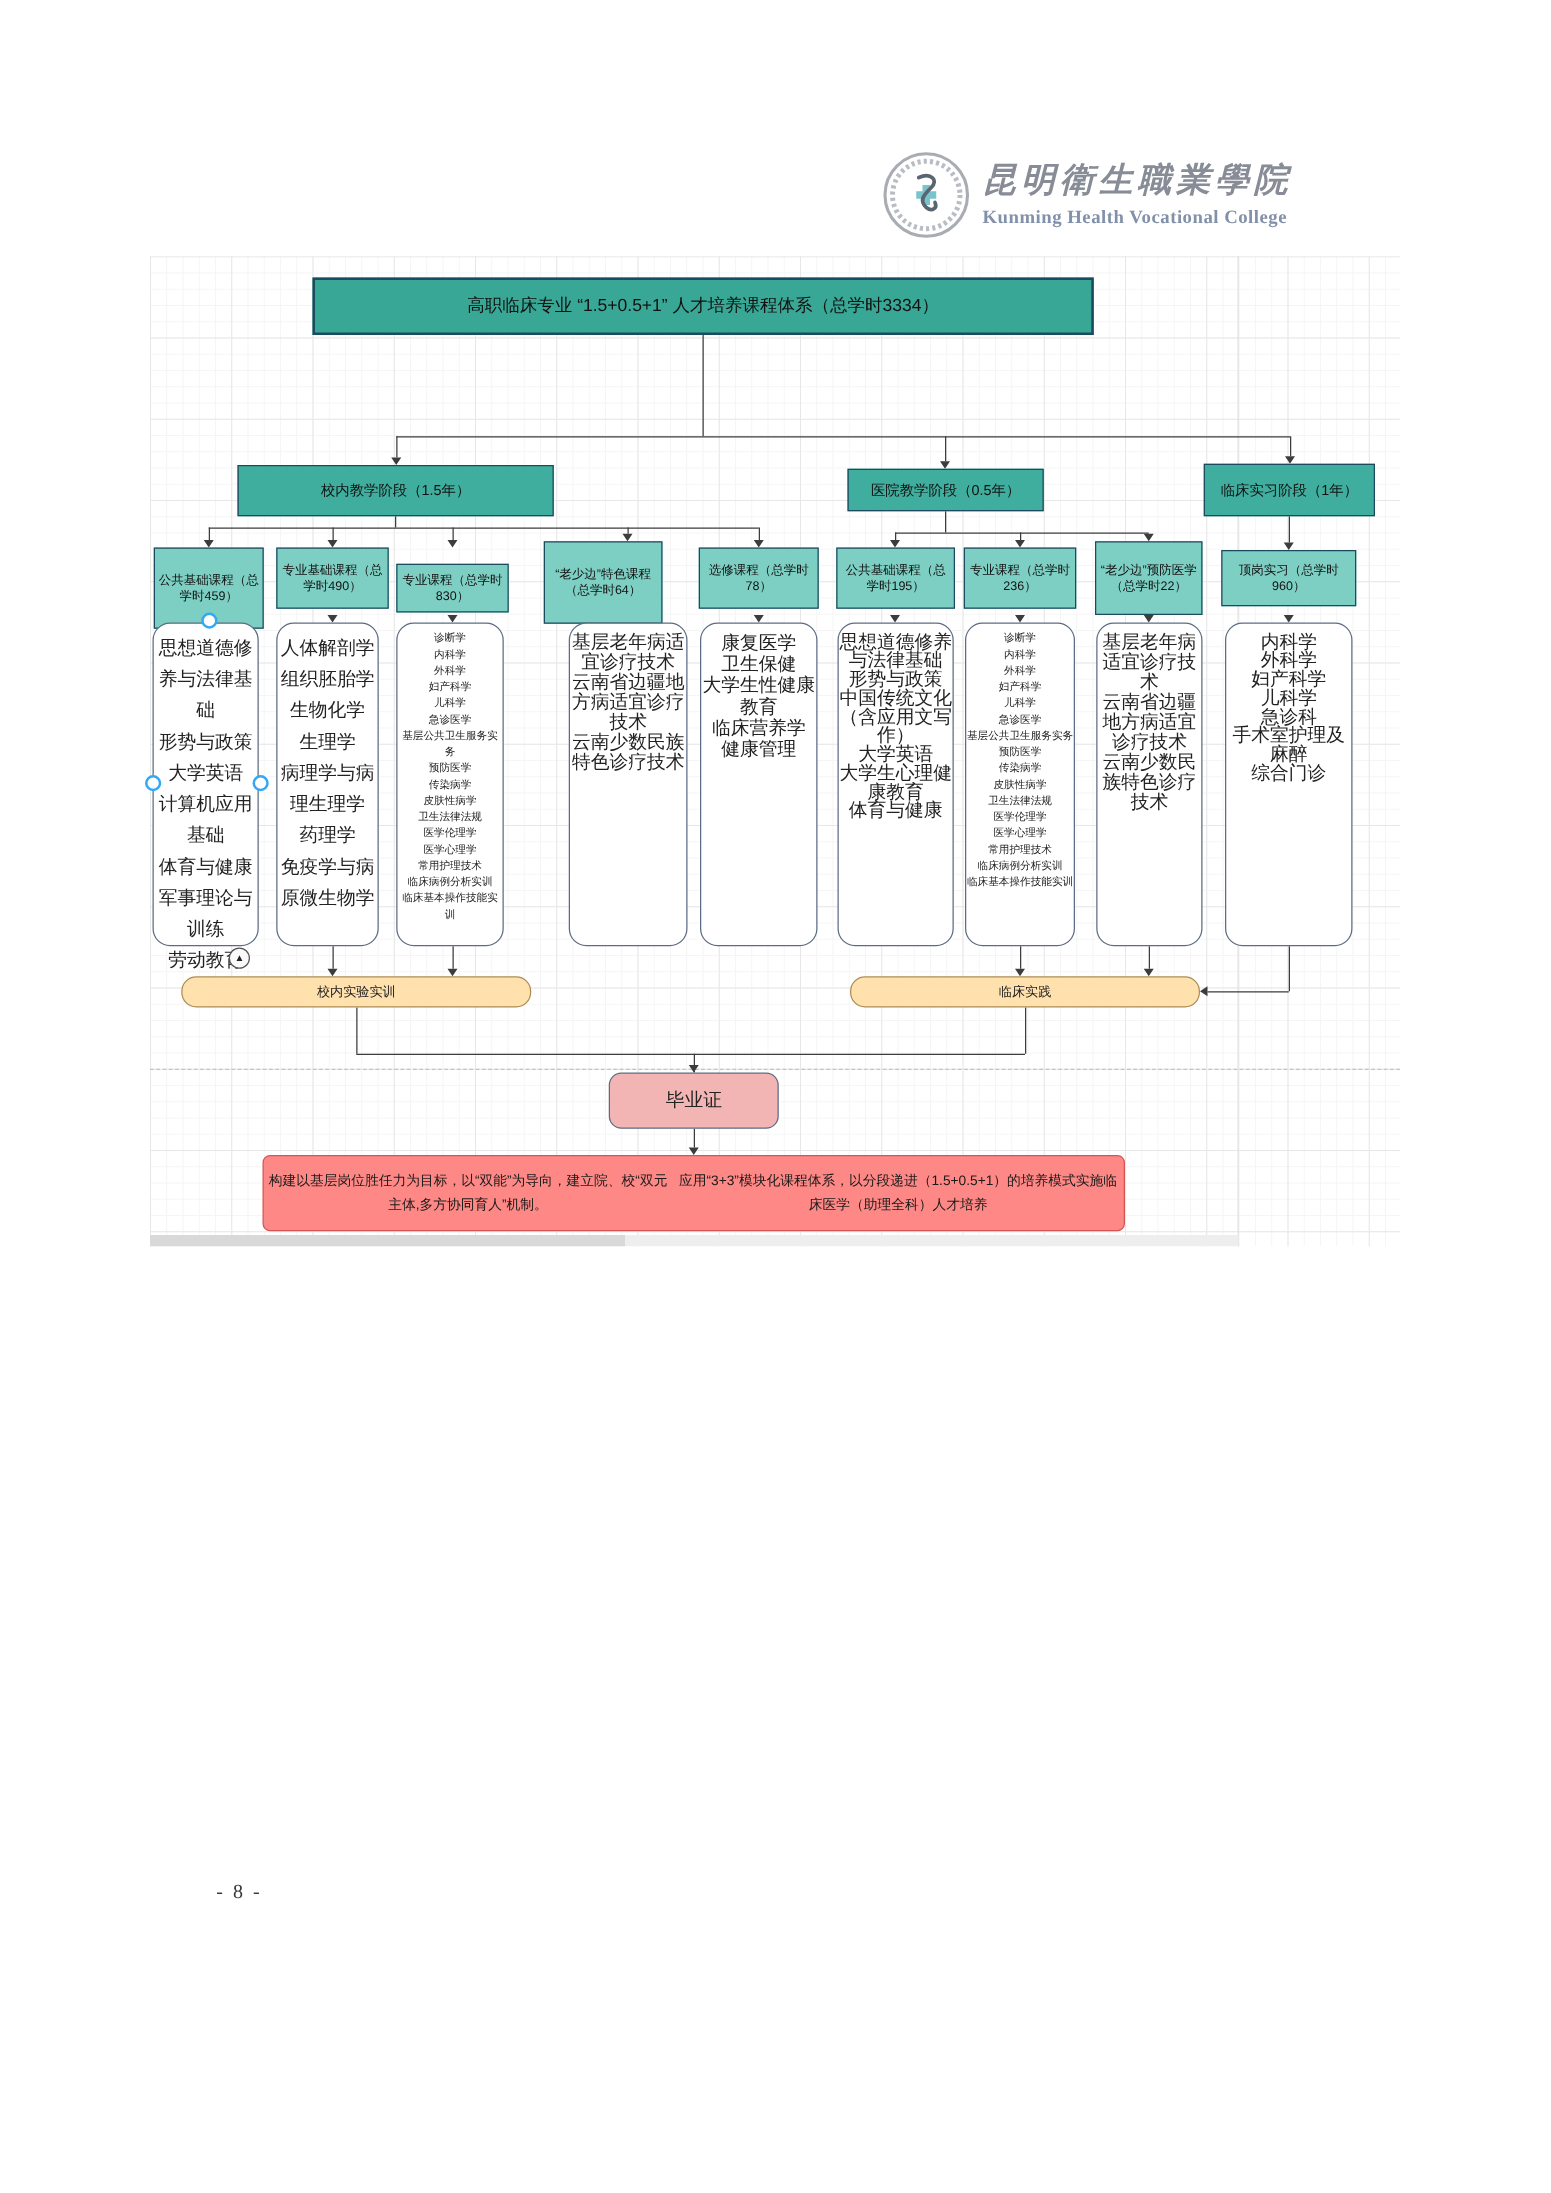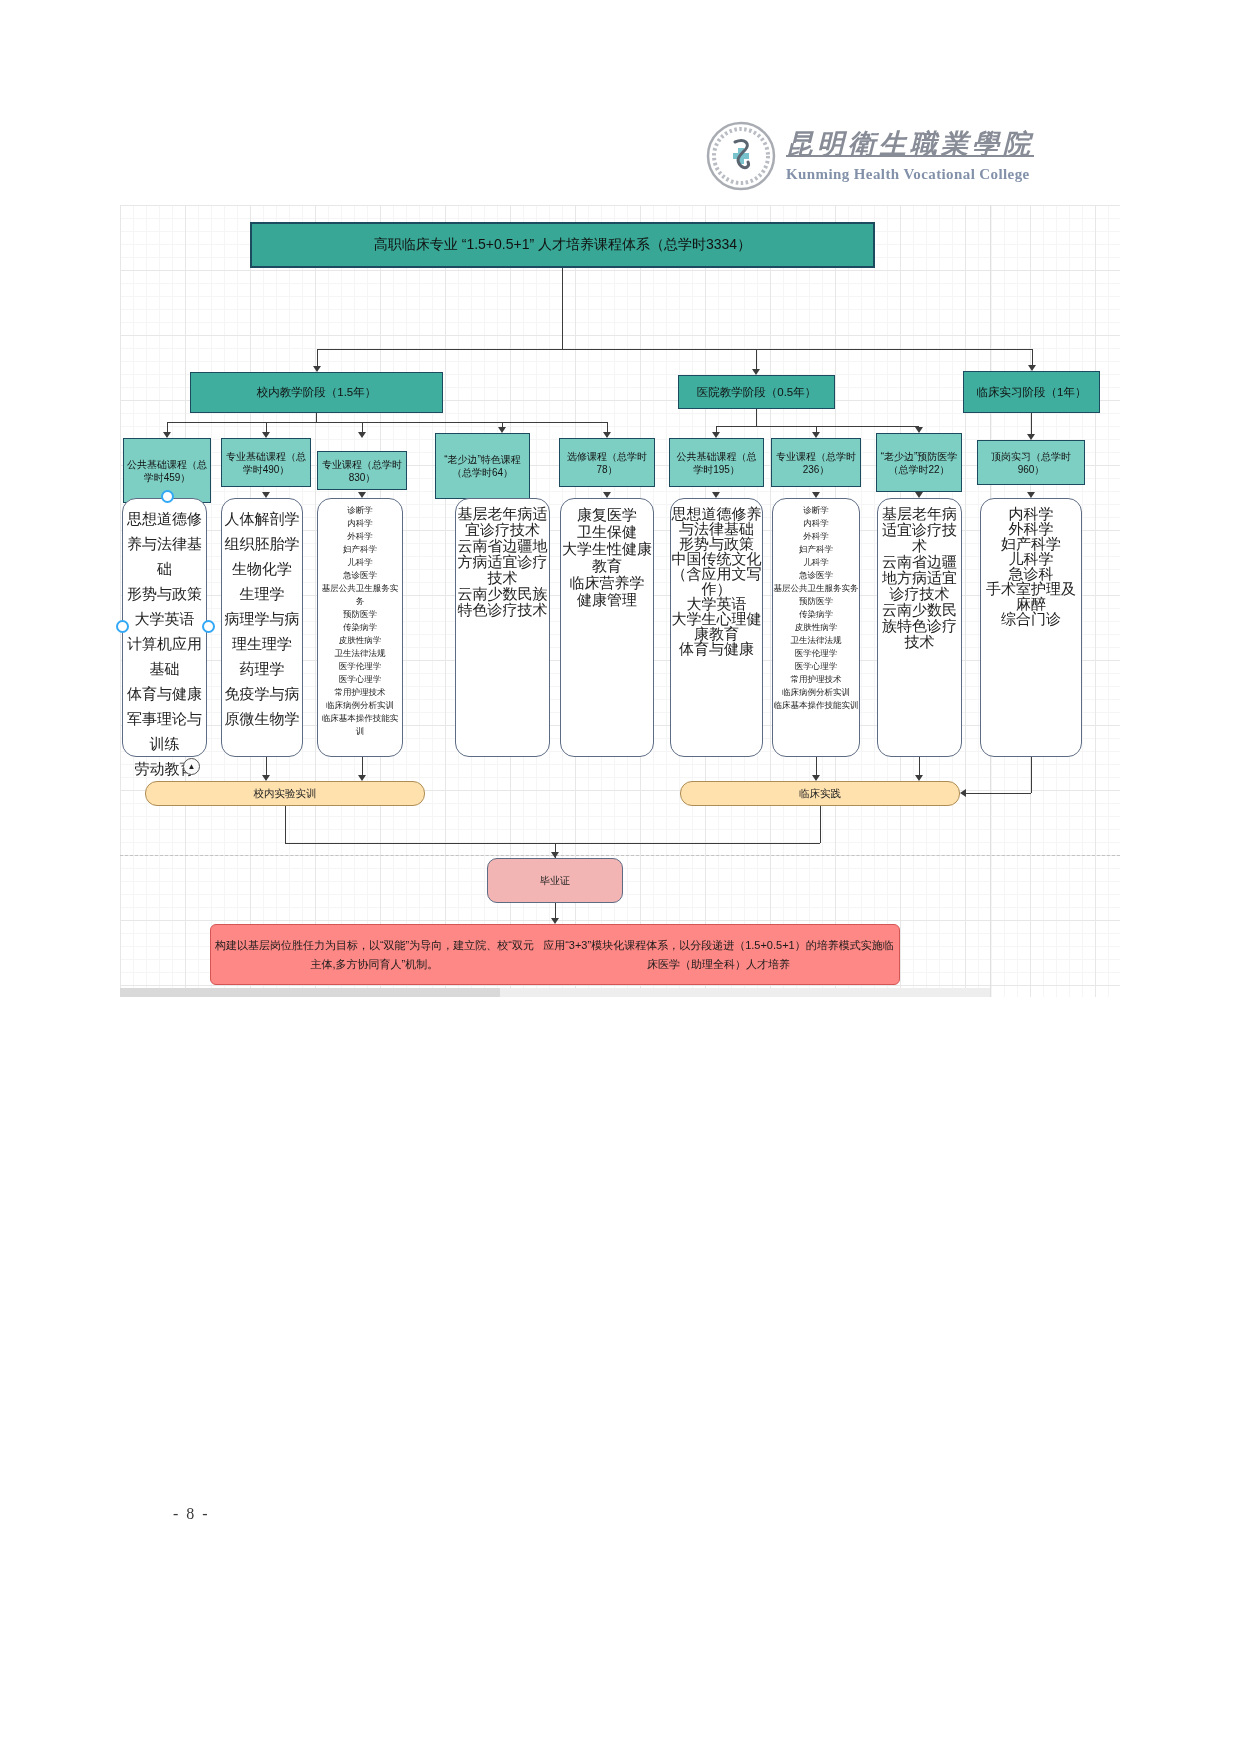--- a/index.html
+++ b/index.html
@@ -2,21 +2,21 @@
 <html><head>
 <meta charset="utf-8">
 <style>
   html,body{margin:0;padding:0;background:#888;}
   .page{position:relative;width:1241px;height:1754px;background:#ffffff;margin:0 auto;overflow:hidden;
         font-family:"Liberation Sans","DejaVu Sans",sans-serif;color:#1a1a1a;}
   
   .logo-seal{position:absolute;left:705px;top:120px;width:72px;height:72px;}
   .logo-cn{position:absolute;left:786px;top:126px;width:260px;height:40px;
            font-family:"DejaVu Serif","Liberation Serif",serif;font-style:italic;font-weight:bold;
-           font-size:27px;color:#878c96;letter-spacing:4px;white-space:nowrap;text-decoration:underline;}
+           font-size:27px;color:#878c96;letter-spacing:4px;white-space:nowrap;}
   .logo-en{position:absolute;left:786px;top:166px;width:300px;
            font-family:"Liberation Serif","DejaVu Serif",serif;font-weight:bold;
            font-size:15px;color:#8291a9;letter-spacing:0.4px;white-space:nowrap;}
   
   .canvas{position:absolute;left:120px;top:205px;width:1000px;height:792px;background-color:#fff;
     background-image:
       linear-gradient(#e7e7e7 1px,transparent 1px),
       linear-gradient(90deg,#e7e7e7 1px,transparent 1px),
       linear-gradient(#f5f5f5 1px,transparent 1px),
       linear-gradient(90deg,#f5f5f5 1px,transparent 1px);
@@ -27,21 +27,21 @@
   .scrollthumb{position:absolute;left:0;top:0;width:380px;height:9px;background:#d9d9d9;}
   
   .box{position:absolute;box-sizing:border-box;display:flex;align-items:center;justify-content:center;
        text-align:center;z-index:2;}
   .title-box{background:#38a795;border:2px solid #1c4a5e;font-size:14px;font-weight:500;color:#111;}
   .stage{background:#3fae9e;border:1.5px solid #1c4a5e;font-size:11.5px;color:#111;}
   .cat{background:#7ecfc3;border:1.5px solid #1c4a5e;font-size:10px;line-height:13px;color:#111;padding:1px 2px;}
   .course-box{background:#ffffff;border:1.5px solid #5d6c84;border-radius:14px;align-items:flex-start;z-index:2;}
   .courses{width:100%;padding-top:7px;font-size:15px;text-align:center;white-space:pre-line;color:#222;}
   .practice{background:#ffe1ae;border:1.5px solid #ad8d55;border-radius:12px;font-size:10.5px;color:#222;}
-  .diploma{background:#f3b5b3;border:1.5px solid #5d6c84;border-radius:10px;font-size:10px;color:#222;}
+  .diploma{background:#f3b5b3;border:1.5px solid #5d6c84;border-radius:10px;font-size:15px;color:#222;}
   .summary{background:#fd8885;border:1.5px solid #d45553;border-radius:6px;flex-direction:row;
            font-size:11px;line-height:19px;color:#1a1a1a;}
   
   .vl{position:absolute;width:1px;background:#3c3c3c;z-index:1;}
   .hl{position:absolute;height:1px;background:#3c3c3c;z-index:1;}
   .arr-d{position:absolute;width:0;height:0;border-left:4px solid transparent;border-right:4px solid transparent;
          border-top:6px solid #3c3c3c;z-index:1;}
   .arr-l{position:absolute;width:0;height:0;border-top:4px solid transparent;border-bottom:4px solid transparent;
          border-right:6px solid #3c3c3c;z-index:1;}
   .handle{position:absolute;width:9px;height:9px;border:2px solid #33a8f5;border-radius:50%;background:#fff;z-index:3;}

